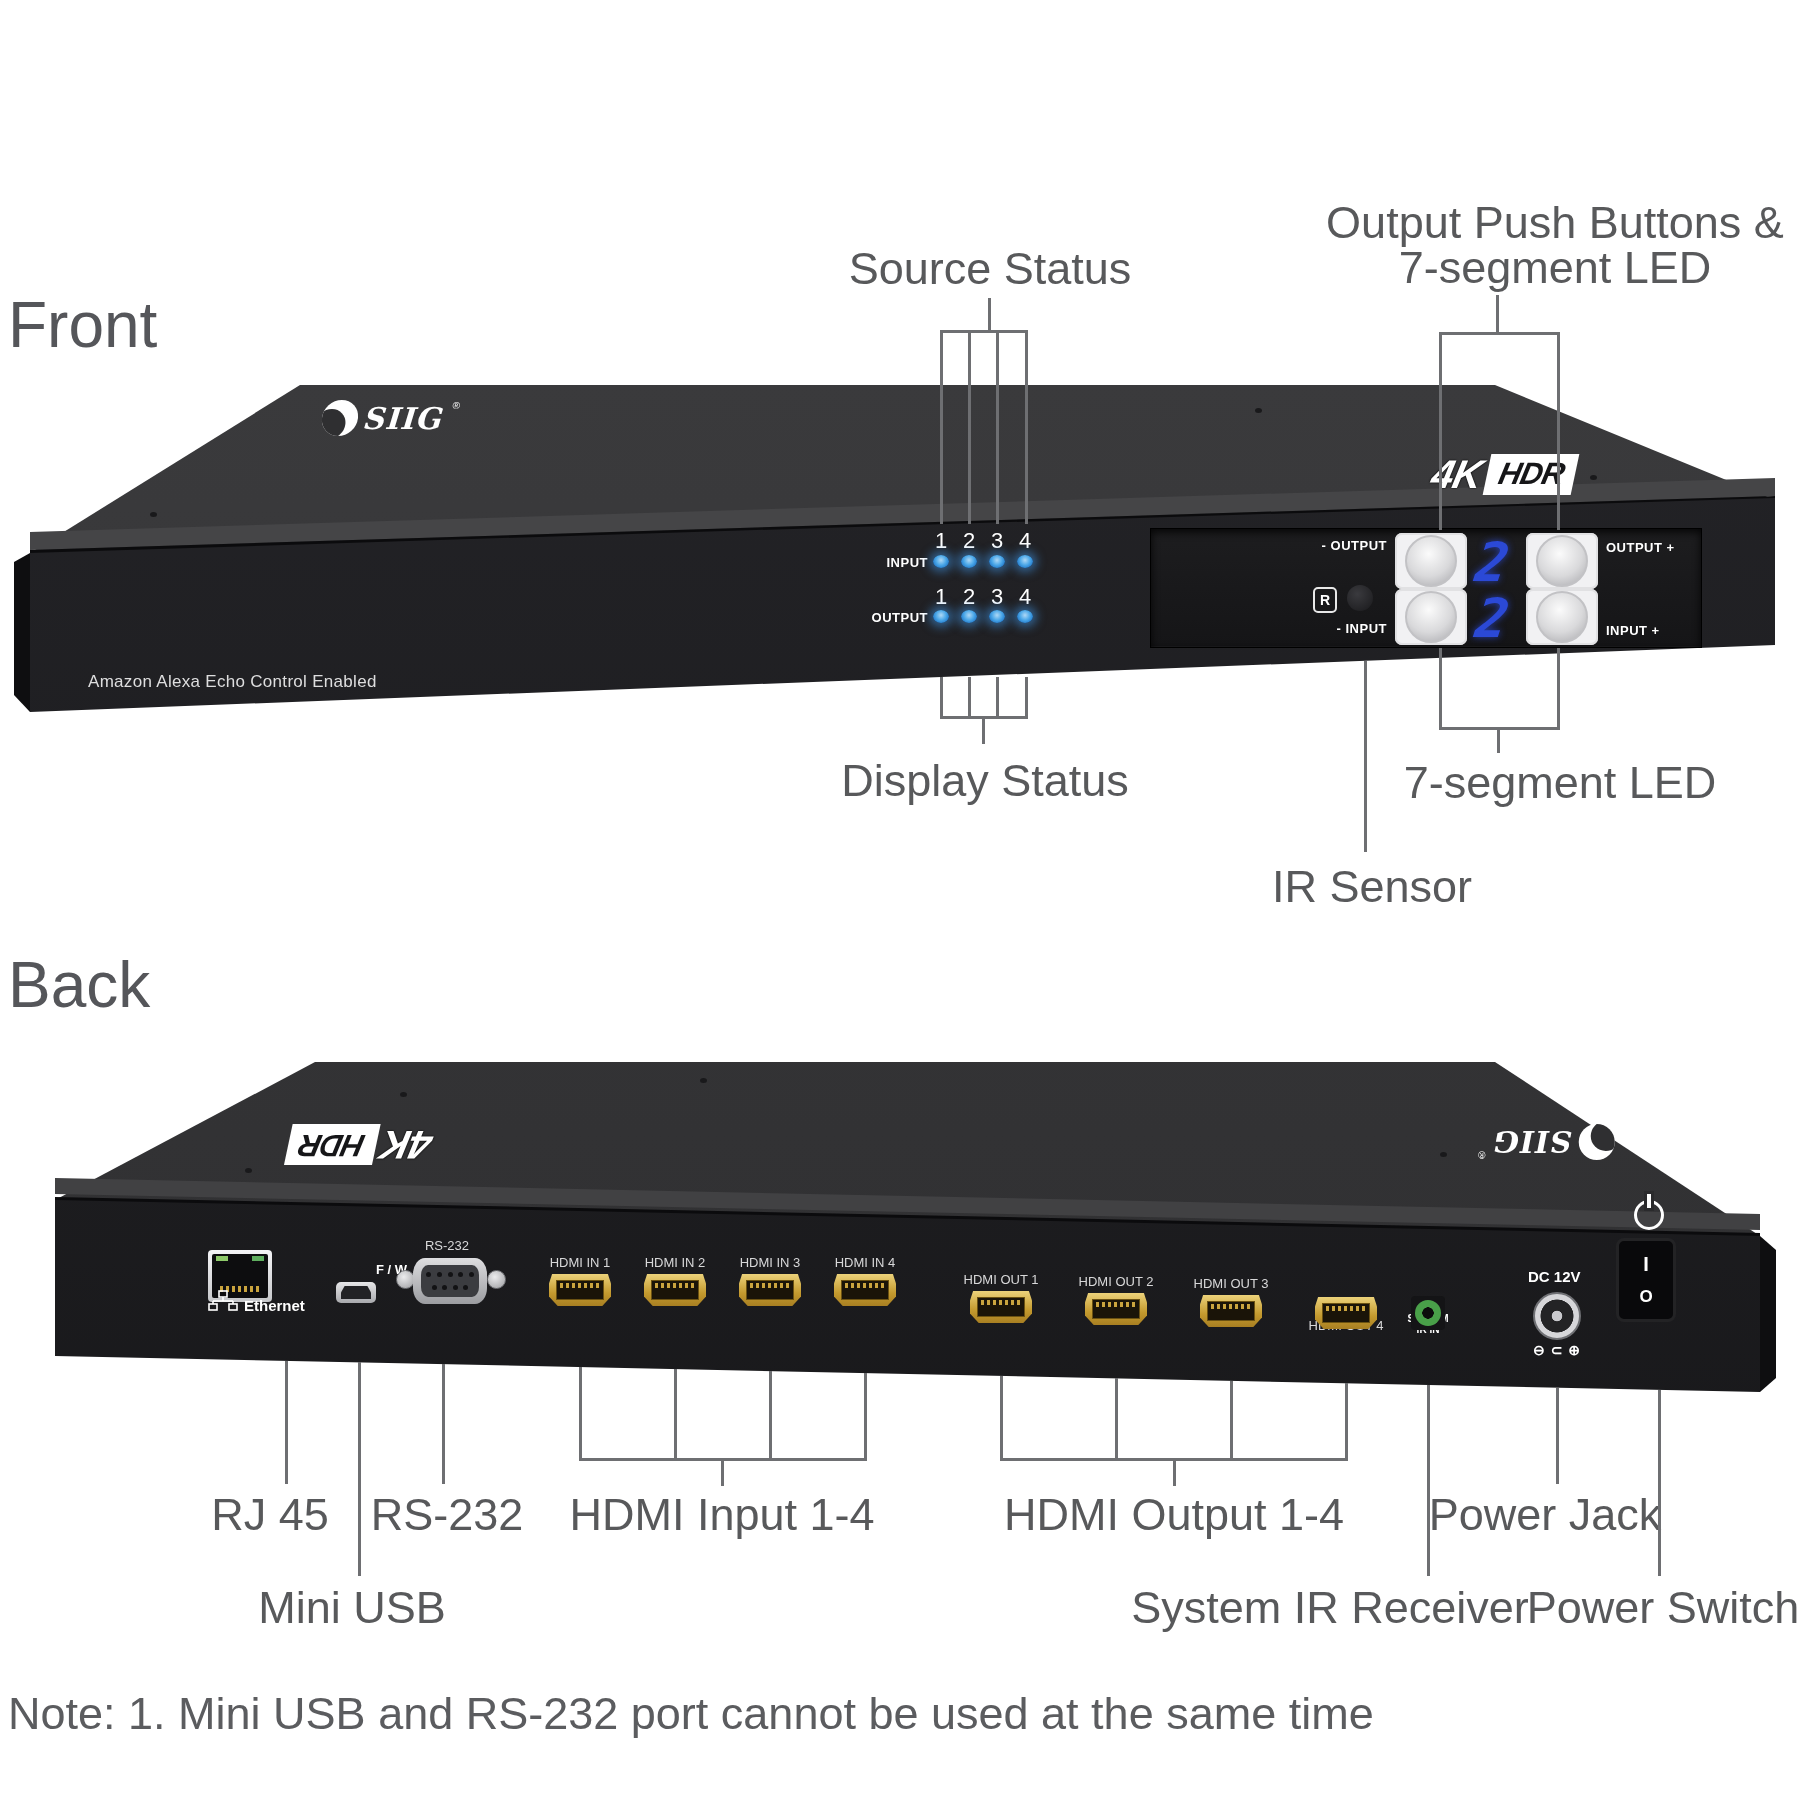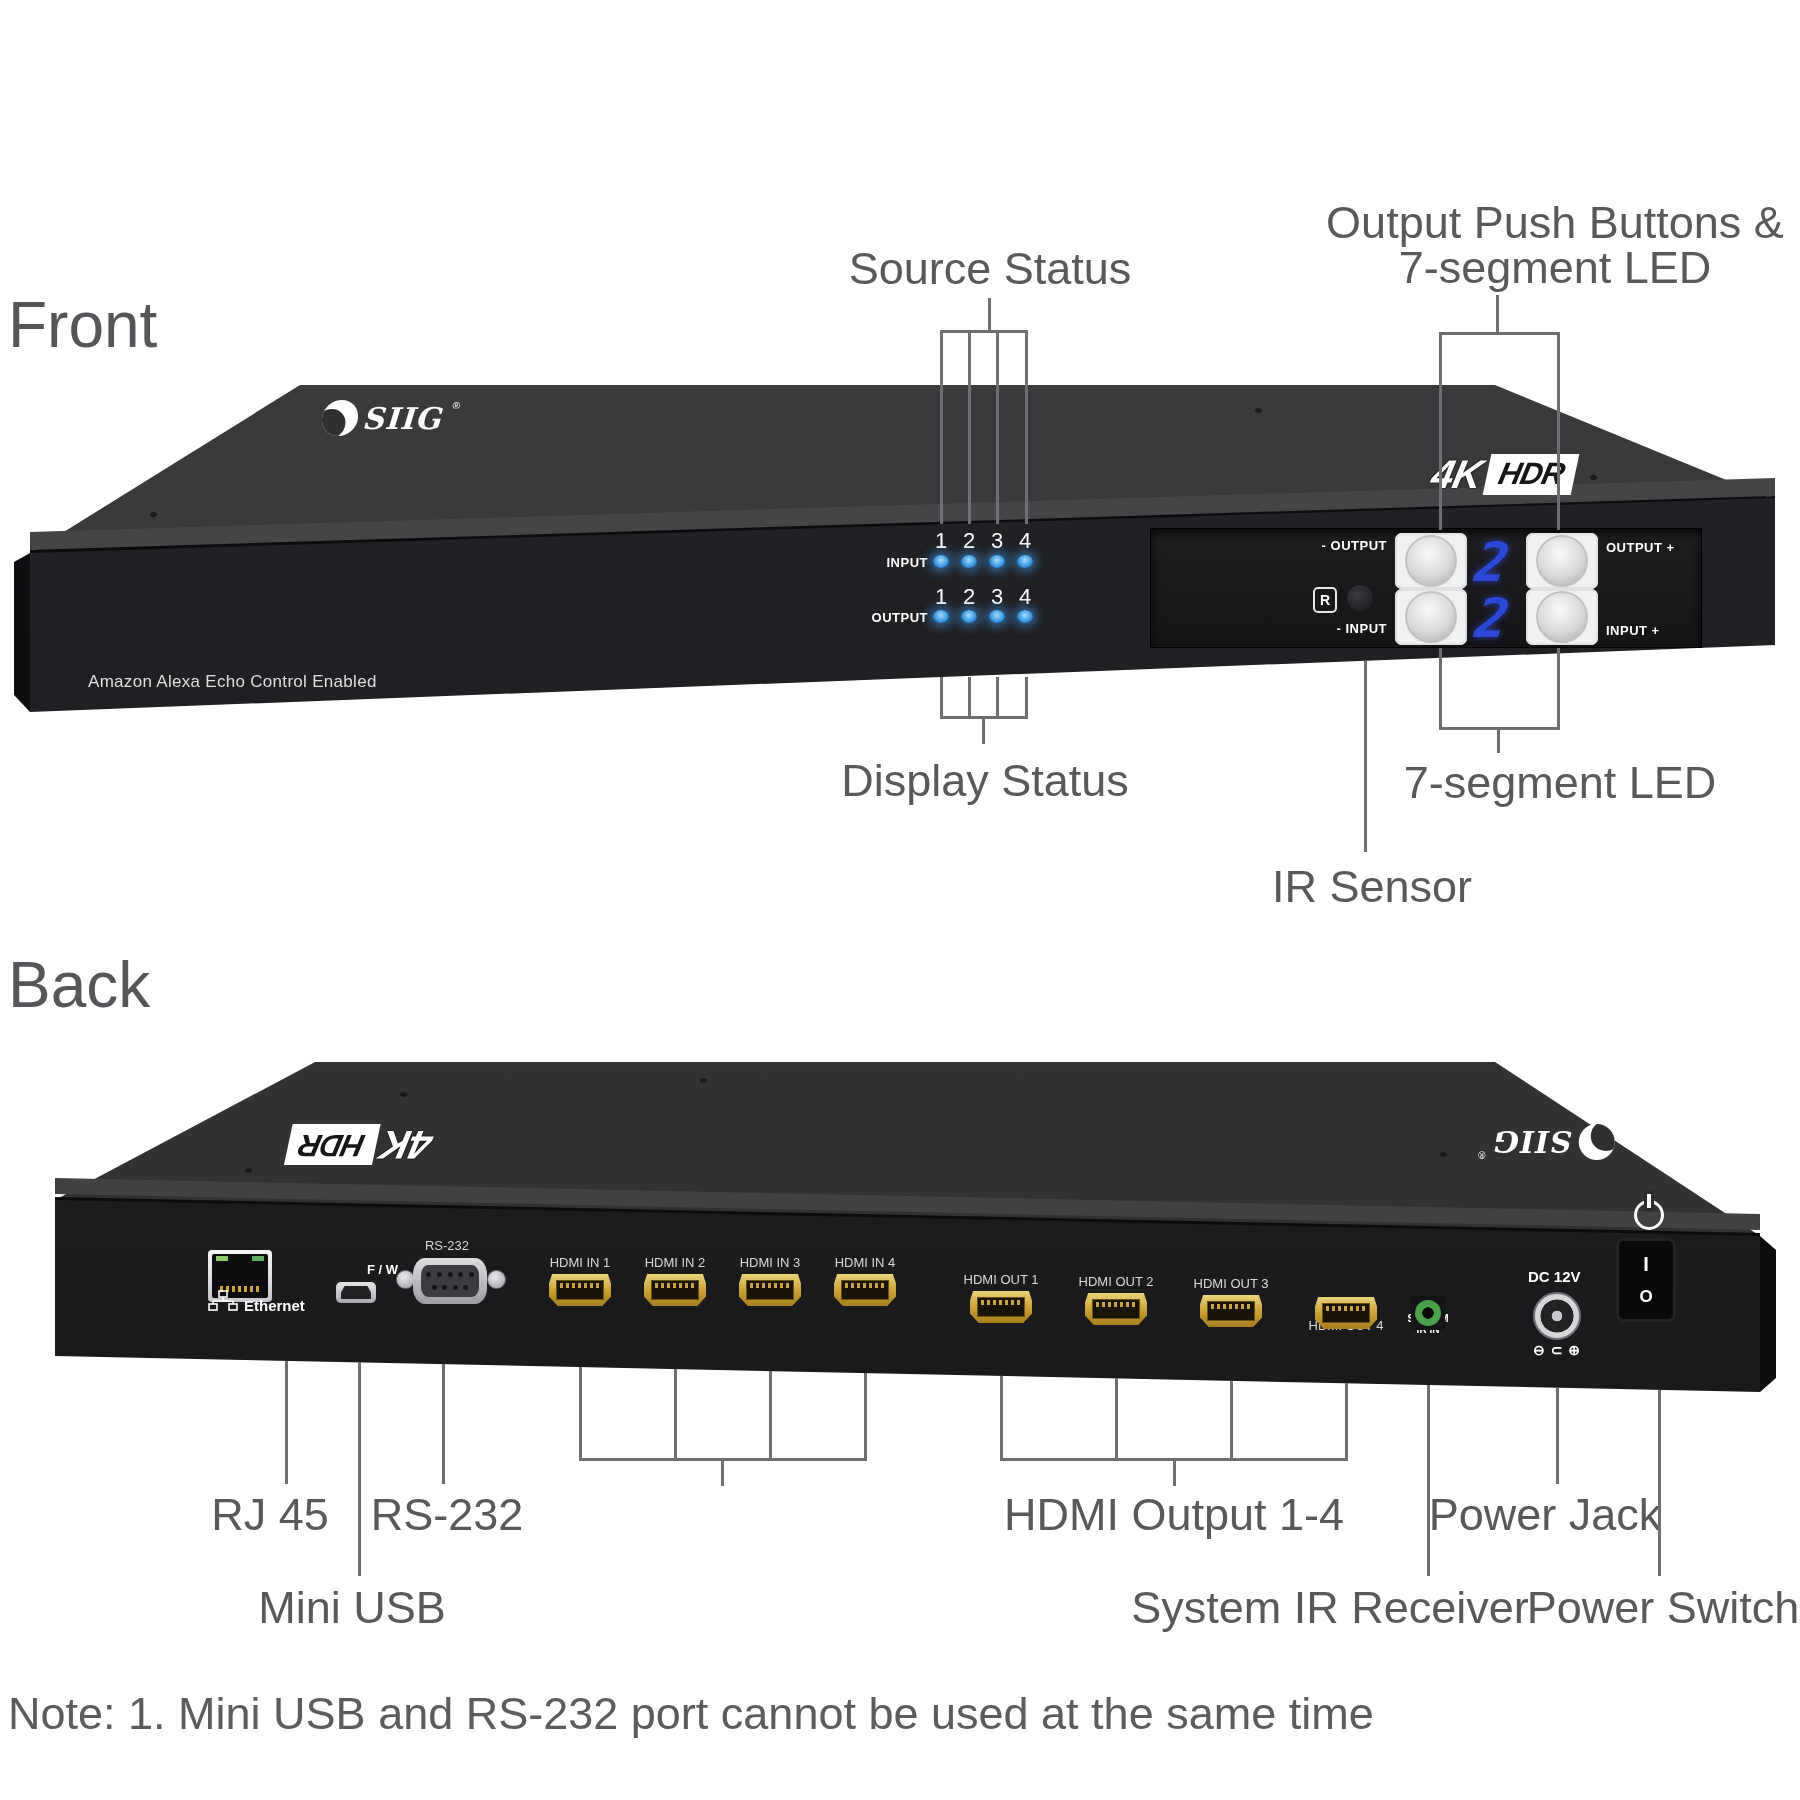--- a/index.html
+++ b/index.html
@@ -244,21 +244,21 @@
   <svg style="position:absolute;left:208px;top:1290px;" width="30" height="24">
     <g stroke="#ffffff" stroke-width="1.6" fill="none">
       <rect x="11" y="1" width="8" height="6"></rect>
       <path d="M15 7 V11 M5 11 H25 M5 11 V14 M25 11 V14"></path>
       <rect x="1" y="14" width="8" height="6"></rect>
       <rect x="21" y="14" width="8" height="6"></rect>
     </g>
   </svg>
   <div class="plab-b" style="left:244px;top:1297px;font-size:15px;">Ethernet</div>
 
-  <div class="plab-b" style="left:335px;top:1262px;padding-left:32px;">F / W</div>
+  <div class="plab-b" style="left:344px;top:1262px;padding-left:32px;">F / W</div>
   <div class="musb" style="left:336px;top:1282px;">
       <div class="musb-in"></div>
     </div>
 
   <div class="plab" style="left:447px;top:1238px;">RS-232</div>
   <div class="dscrew" style="left:396px;top:1270px;"></div>
   <div class="db9" style="left:413px;top:1258px;">
     <div class="db9-in">
       <div class="r1">
           <span class="pin"></span>
@@ -355,20 +355,21 @@
 
   <div class="lv" style="left:442px;top:1364px;height:120px;"></div>
   <div class="ann" style="left:447px;top:1492px;">RS-232</div>
 
   <div class="lv" style="left:579px;top:1367px;height:91px;"></div>
   <div class="lv" style="left:674px;top:1369px;height:89px;"></div>
   <div class="lv" style="left:769px;top:1371px;height:87px;"></div>
   <div class="lv" style="left:864px;top:1373px;height:85px;"></div>
   <div class="lh" style="left:579px;top:1458px;width:288px;"></div>
   <div class="lv" style="left:721px;top:1458px;height:28px;"></div>
+  <div class="ann" style="left:722px;top:1492px;">HDMI Input 1-4</div>
 
   <div class="lv" style="left:1000px;top:1376px;height:82px;"></div>
   <div class="lv" style="left:1115px;top:1378px;height:80px;"></div>
   <div class="lv" style="left:1230px;top:1381px;height:77px;"></div>
   <div class="lv" style="left:1345px;top:1383px;height:75px;"></div>
   <div class="lh" style="left:1000px;top:1458px;width:348px;"></div>
   <div class="lv" style="left:1173px;top:1458px;height:28px;"></div>
   <div class="ann" style="left:1174px;top:1492px;">HDMI Output 1-4</div>
 
   <div class="lv" style="left:1427px;top:1385px;height:191px;"></div>

